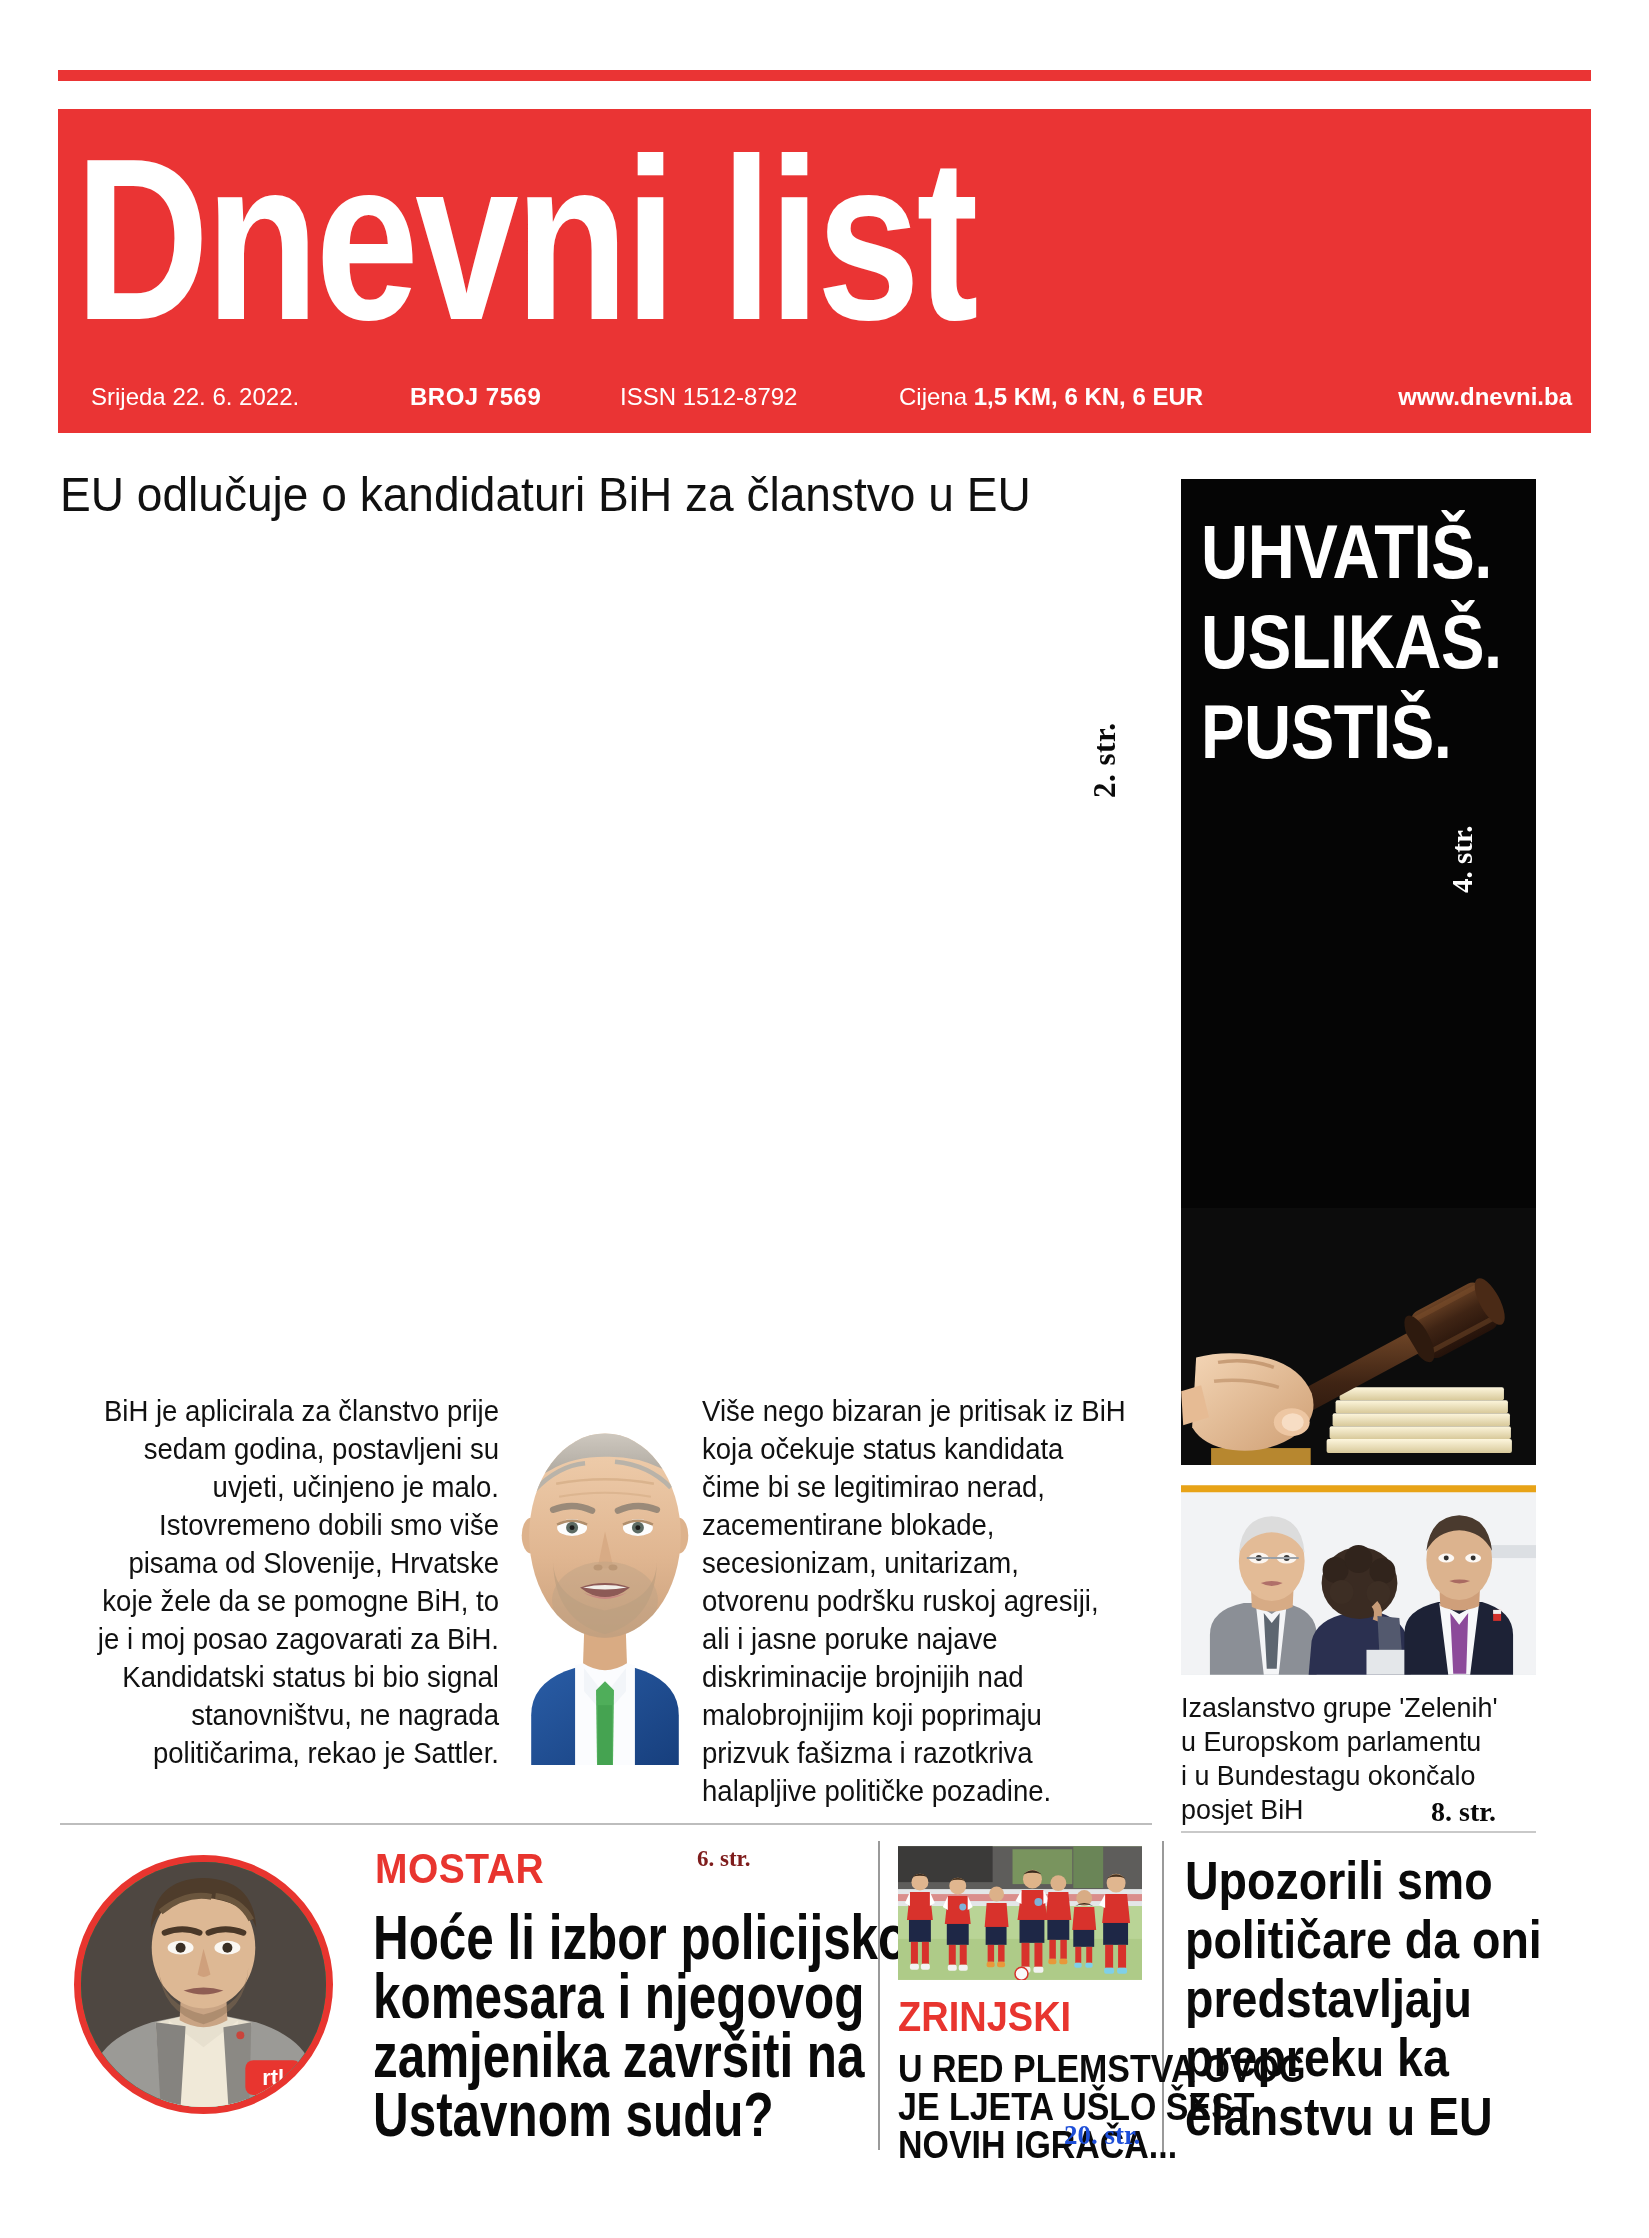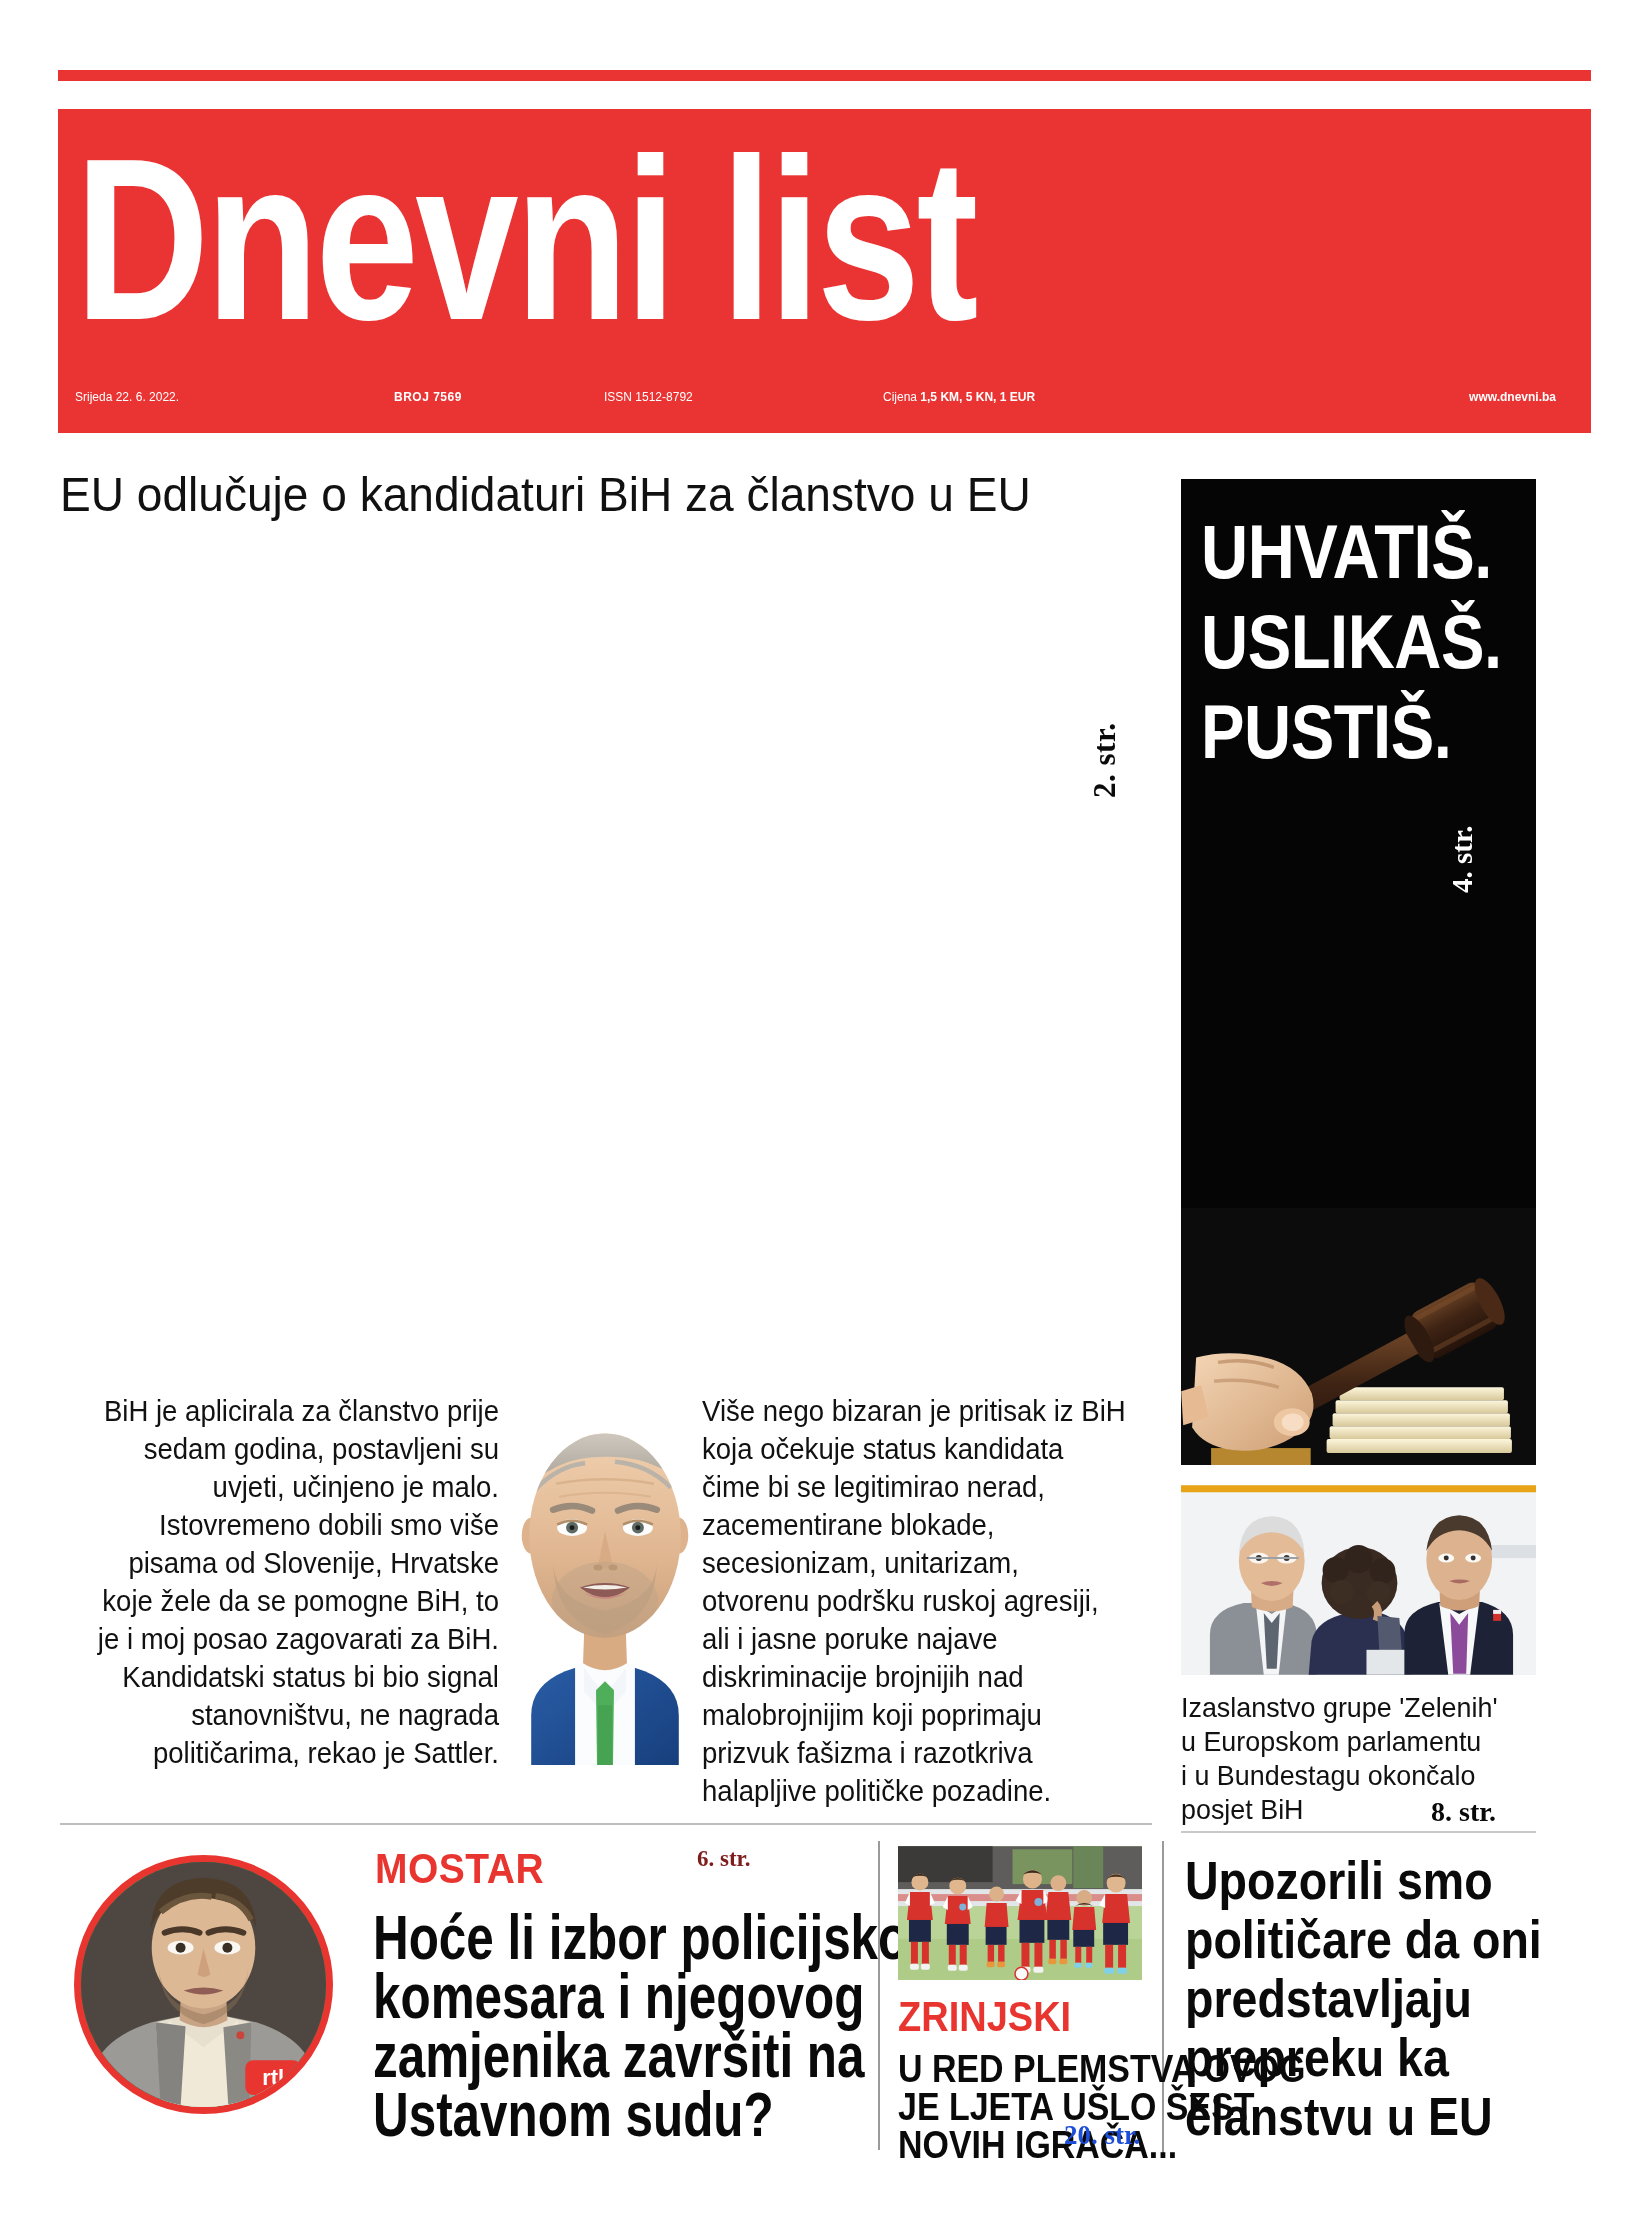--- a/index.html
+++ b/index.html
@@ -51,28 +51,28 @@
     font-size: 200px;
     line-height: 200px;
     letter-spacing: -4px;
     transform: scaleX(0.93) scaleY(1.15);
     transform-origin: left top;
     white-space: nowrap;
     overflow: hidden;
   }
   .masthead-meta {
     position: absolute;
-    left: 75px;
+    left: 91px;
     top: 384px;
     width: 1501px;
     height: 25px;
     display: flex;
     align-items: center;
     color: #ffffff;
-    font-size: 12px;
+    font-size: 24px;
   }
   .mm-date   { width: 319px; font-weight: 400; }
   .mm-issue  { width: 210px; font-weight: 700; letter-spacing: 0.5px; }
   .mm-issn   { width: 279px; font-weight: 400; }
   .mm-price  { width: 399px; font-weight: 400; }
   .mm-price b { font-weight: 700; }
   .mm-web    { flex: 1; text-align: right; font-weight: 700; padding-right: 20px; }
 
   
   .kicker {
@@ -434,21 +434,21 @@
 <div class="page">
 
   <div class="masthead-rule"></div>
   <div class="masthead-block"></div>
   <div class="masthead-title">Dnevni list</div>
 
   <div class="masthead-meta">
     <span class="mm-date">Srijeda 22. 6. 2022.</span>
     <span class="mm-issue">BROJ 7569</span>
     <span class="mm-issn">ISSN 1512-8792</span>
-    <span class="mm-price"><span>Cijena </span><b>1,5 KM, 5 KN, 1 EUR</b></span>
+    <span class="mm-price"><span>Cijena </span><b>1,5 KM, 6 KN, 6 EUR</b></span>
     <span class="mm-web">www.dnevni.ba</span>
   </div>
 
   <div class="kicker">EU odlučuje o kandidaturi BiH za članstvo u EU</div>
 
   <div class="page-ref-main">2. str.</div>
 
   <div class="lead-left">BiH je aplicirala za članstvo prije sedam godina, postavljeni su uvjeti, učinjeno je malo. Istovremeno dobili smo više pisama od Slovenije, Hrvatske koje žele da se pomogne BiH, to je i moj posao zagovarati za BiH. Kandidatski status bi bio signal stanovništvu, ne nagrada političarima, rekao je Sattler.</div>
   <div class="lead-right">Više nego bizaran je pritisak iz BiH koja očekuje status kandidata čime bi se legitimirao nerad, zacementirane blokade, secesionizam, unitarizam, otvorenu podršku ruskoj agresiji, ali i jasne poruke najave diskriminacije brojnijih nad malobrojnijim koji poprimaju prizvuk fašizma i razotkriva halapljive političke pozadine.</div>
 

